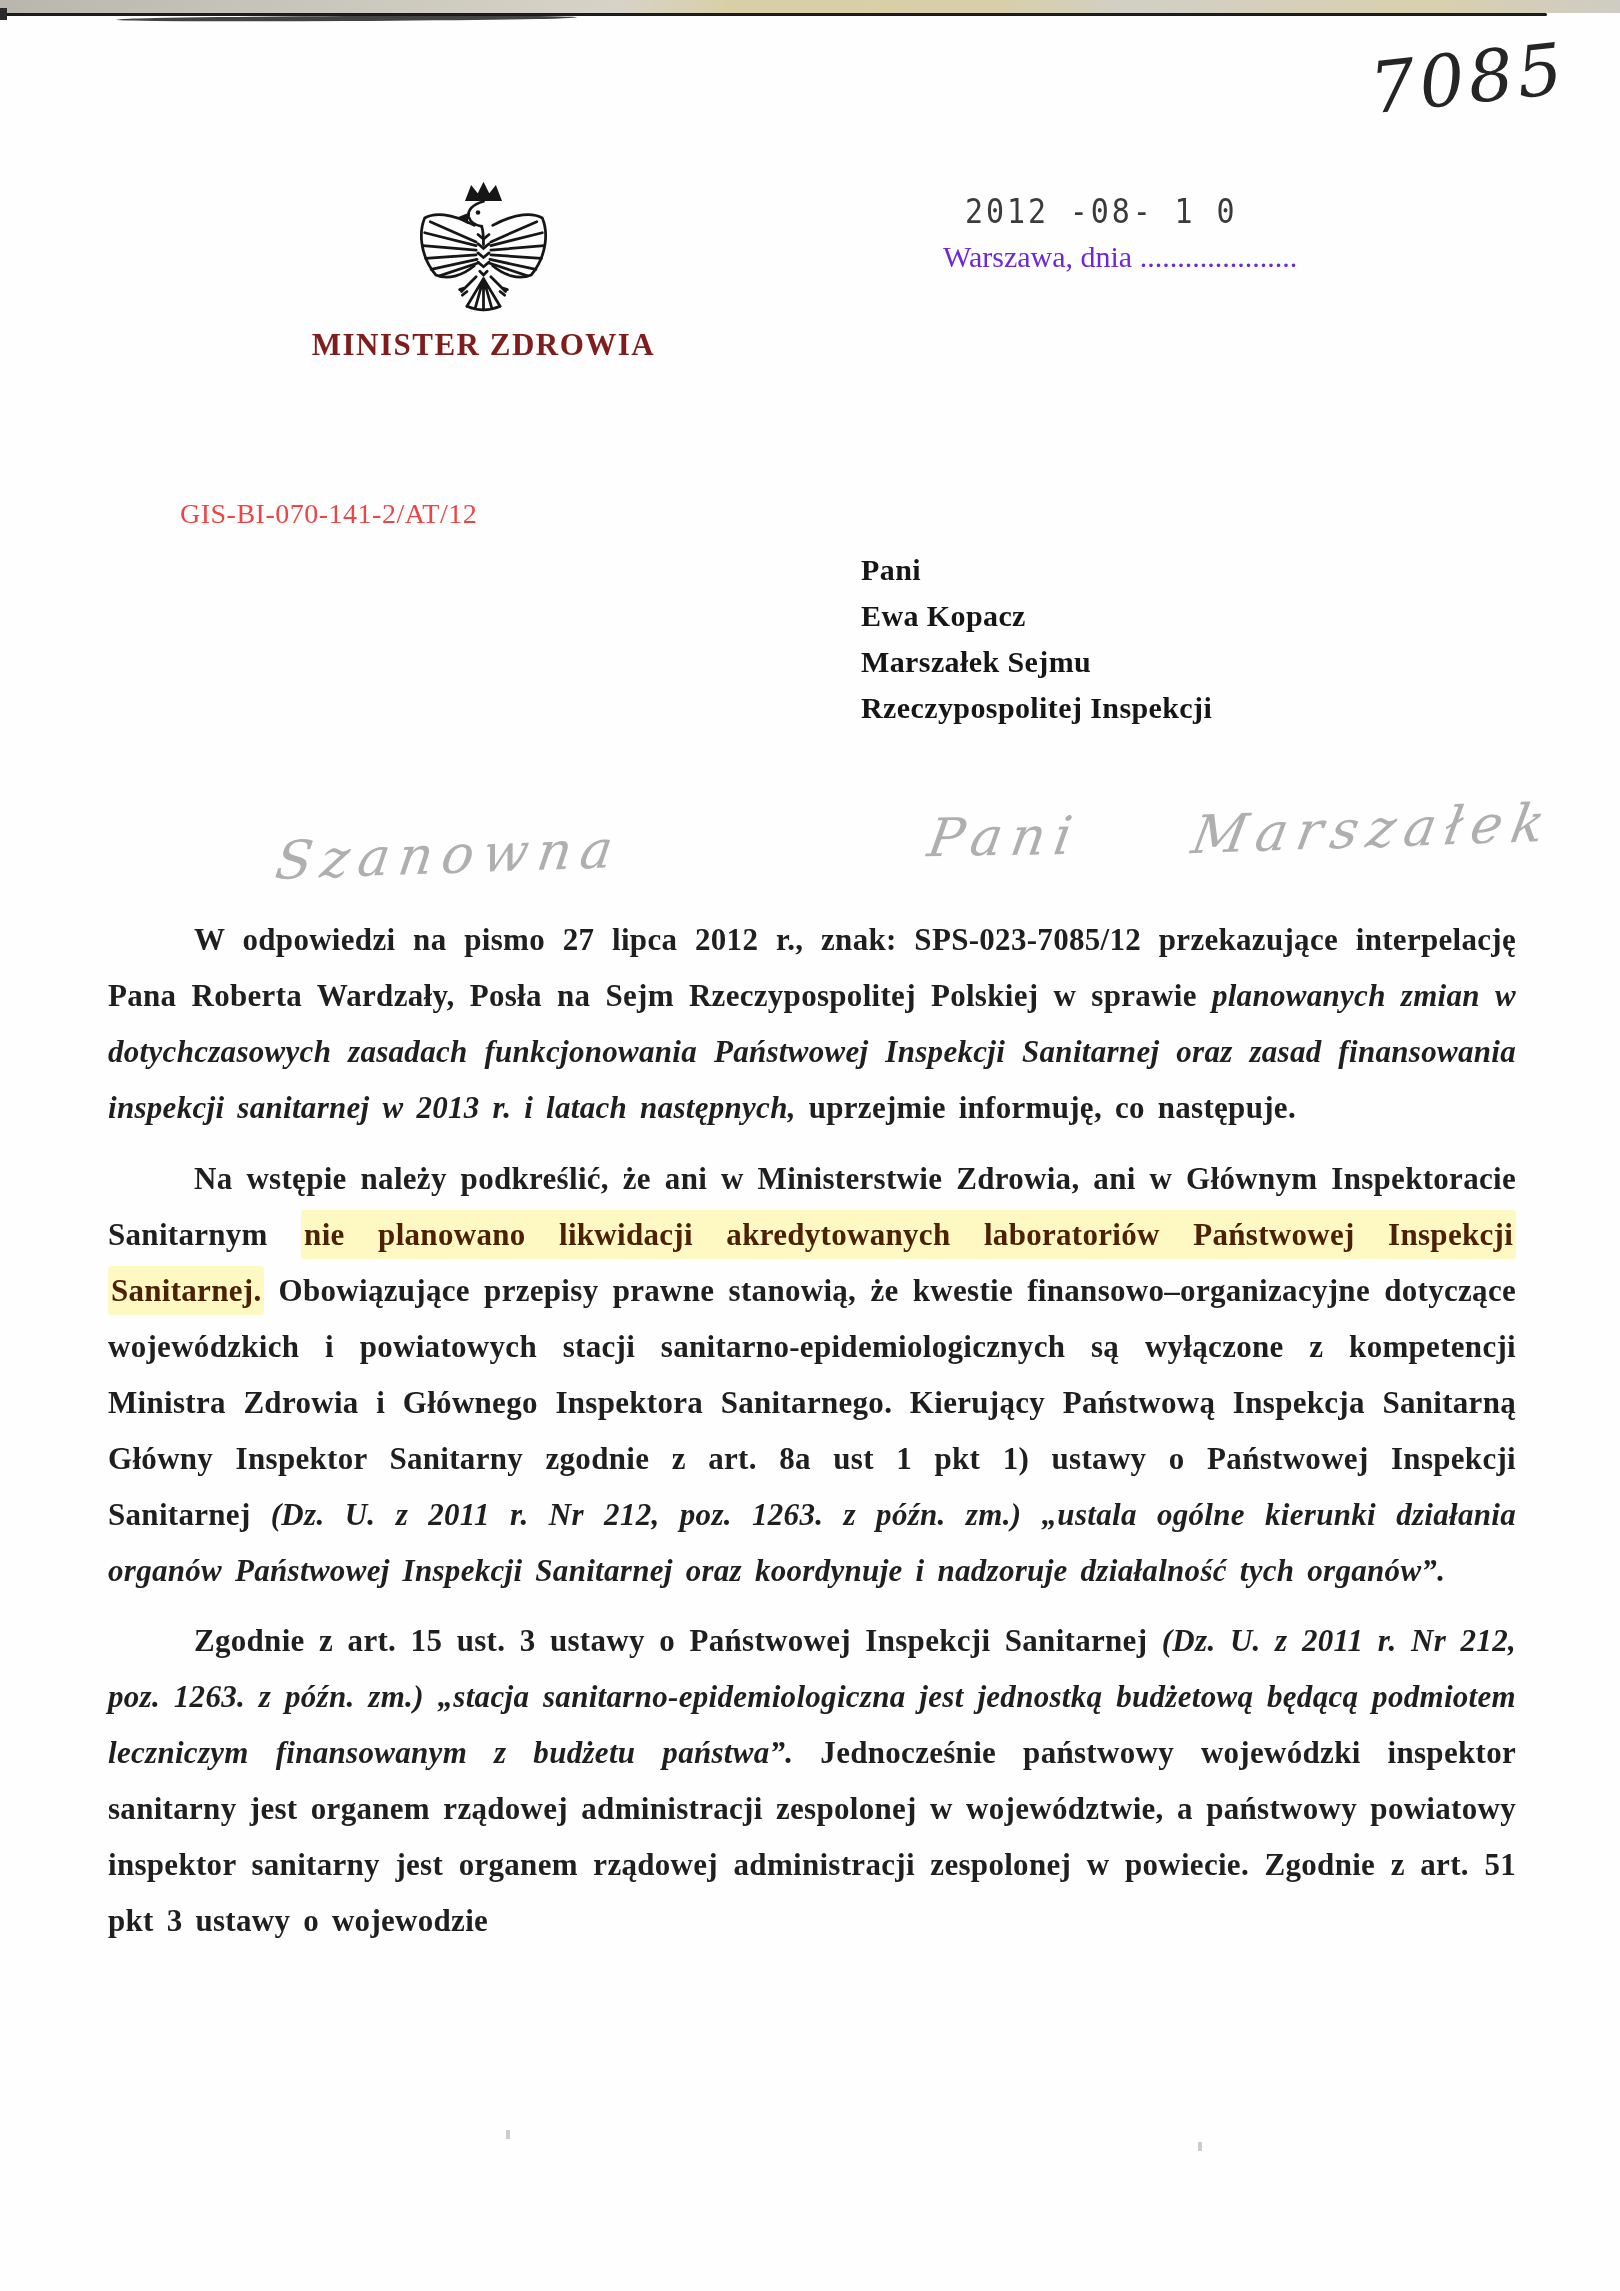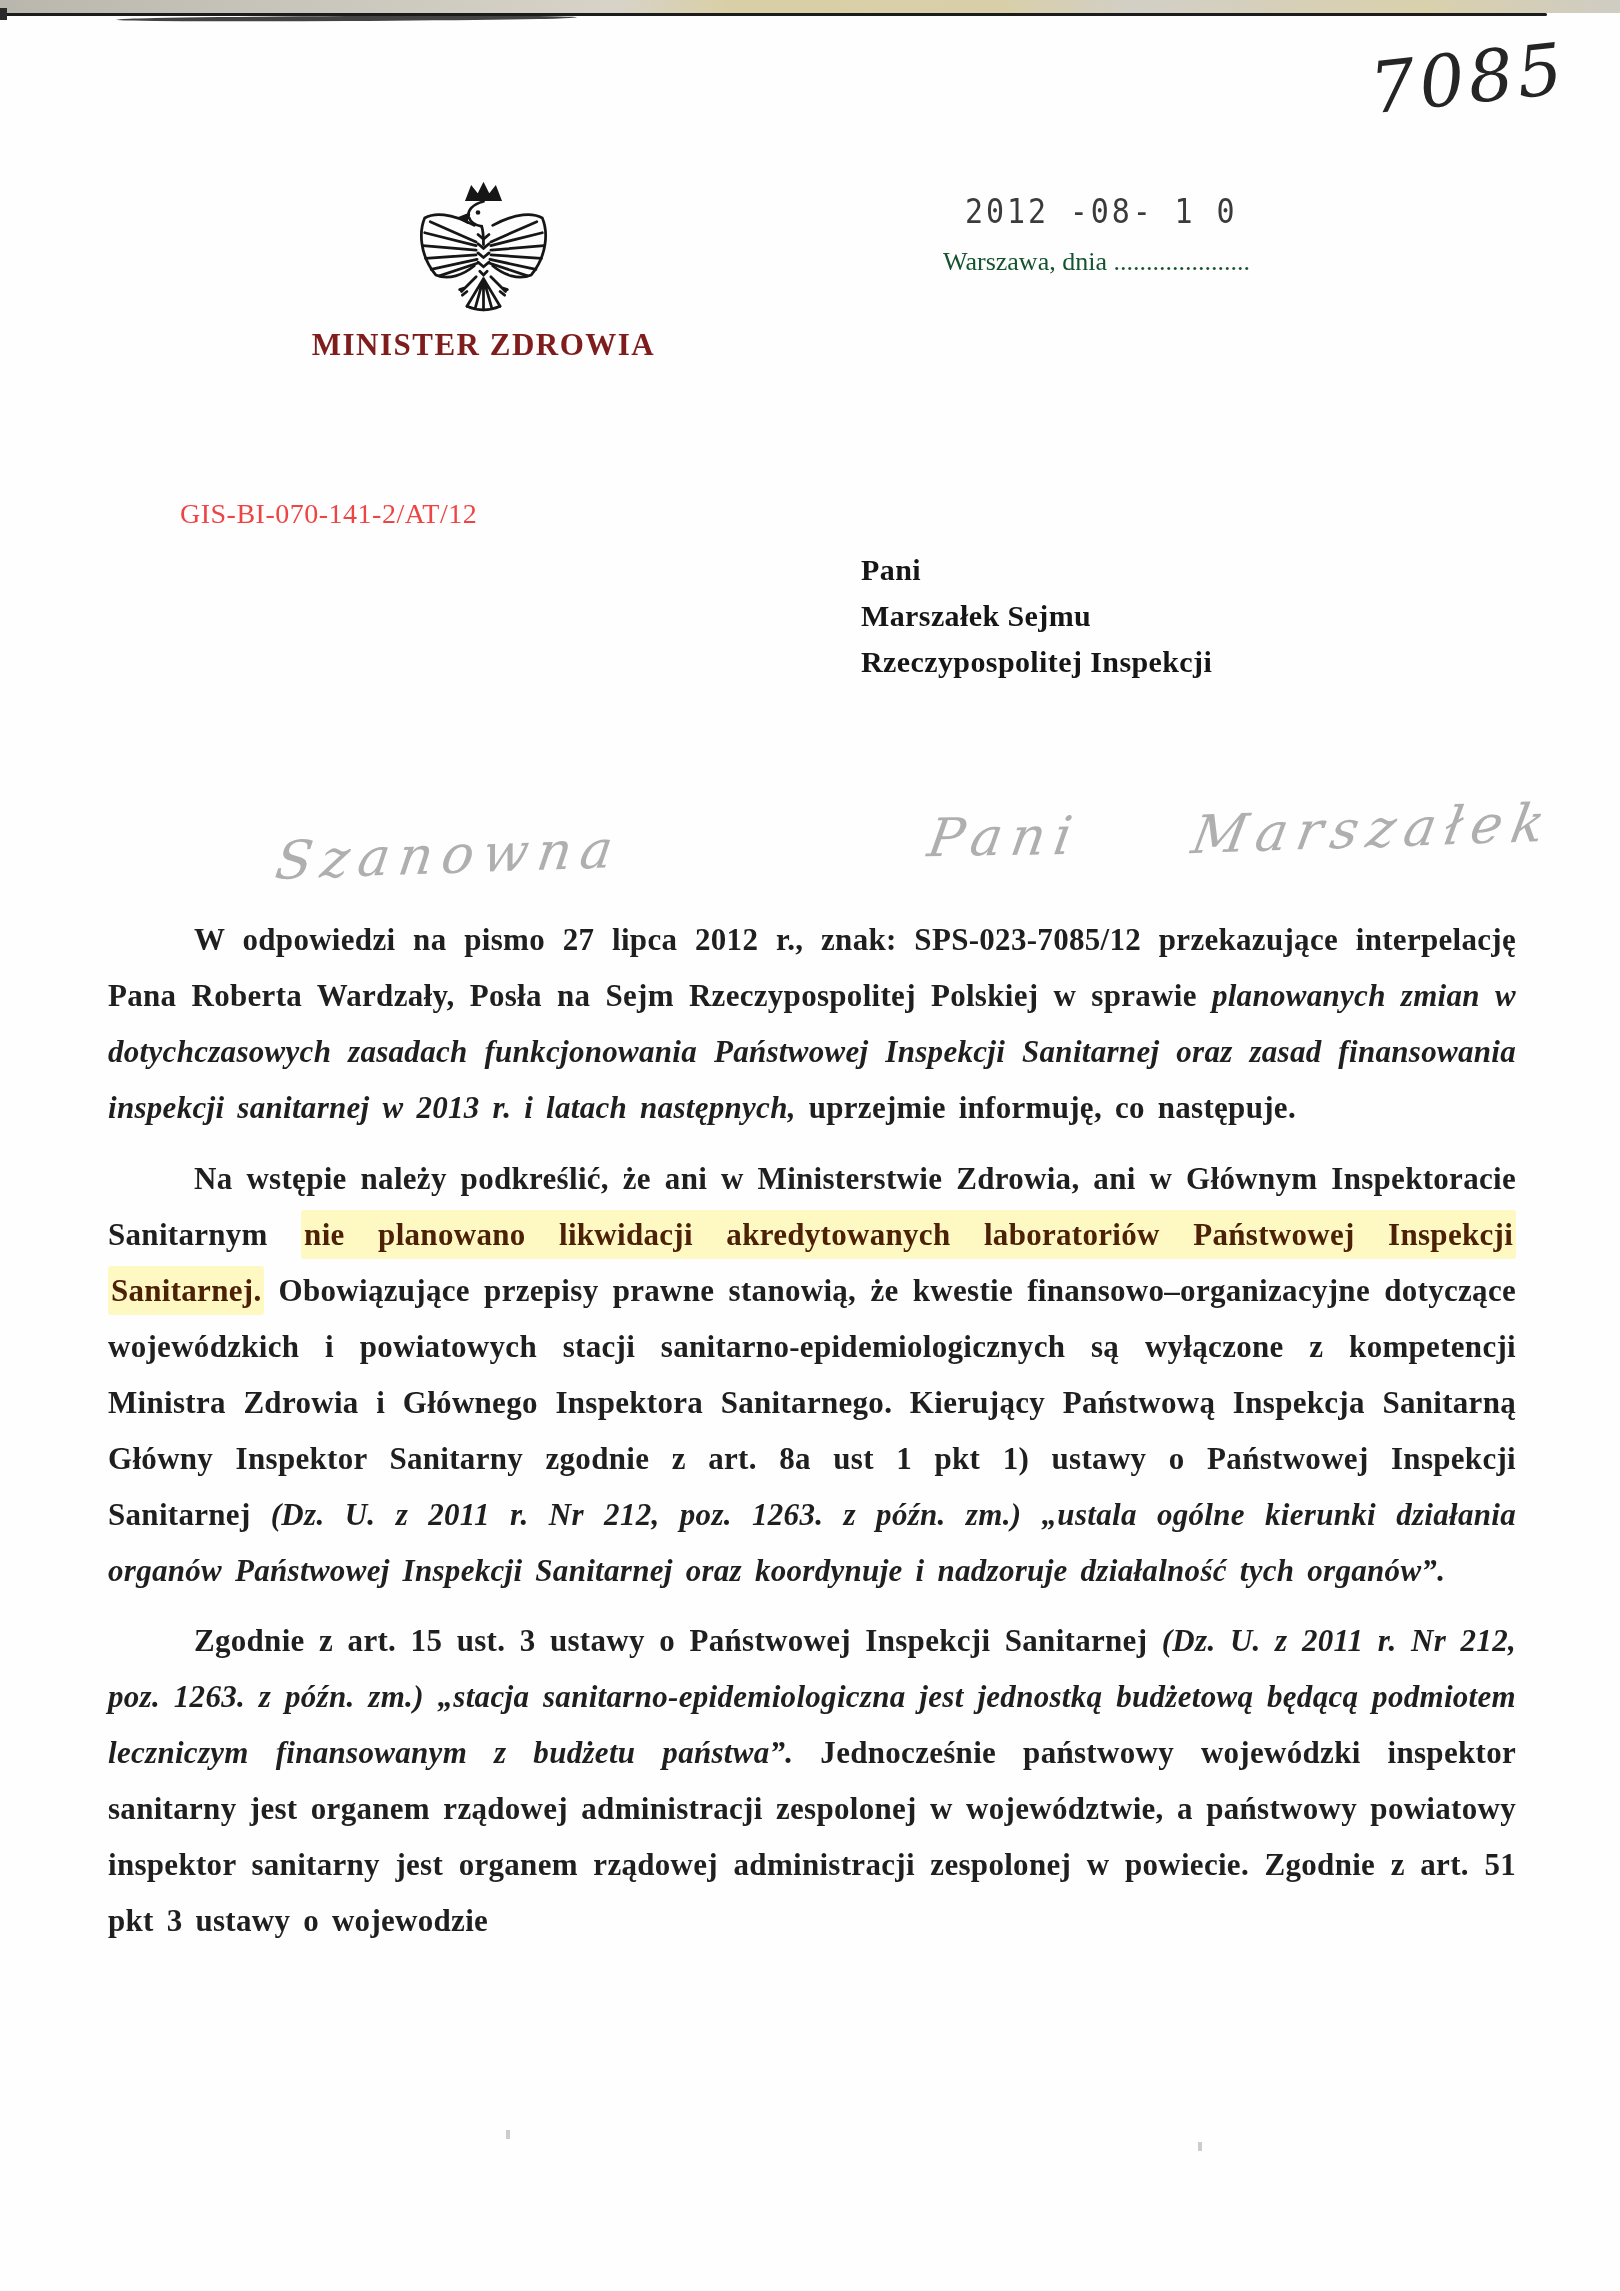--- a/index.html
+++ b/index.html
@@ -18,21 +18,21 @@
   .scan-smudge{position:absolute;left:116px;top:15.7px;width:461px;height:4.9px;background:#222;border-radius:50%;transform:rotate(-.3deg);opacity:.85;}
   .scan-tick{position:absolute;left:0;top:7.8px;width:6.9px;height:11.8px;background:#2a2a2a;}
   
   .hand-number{position:absolute;right:54px;top:37px;
     font-family:"DejaVu Serif", serif;font-style:italic;font-weight:300;
     font-size:71px;color:#252525;transform:rotate(-6deg);letter-spacing:3.9px;}
   
   .datestamp{position:absolute;left:965px;top:194px;
     font-family:"DejaVu Sans Mono", monospace;
     font-size:30px;color:#3b3b3b;letter-spacing:2.9px;transform:scaleY(1.12);}
-  .place-date{position:absolute;left:943px;top:247px;font-size:26px;color:#14532d;}
+  .place-date{position:absolute;left:943px;top:240px;font-size:30px;color:#6d28d9;}
   
   .emblem{position:absolute;left:410px;top:174px;width:147px;height:145px;}
   .minister-title{position:absolute;left:302px;top:327px;width:363px;text-align:center;
     font-size:31px;font-weight:bold;letter-spacing:1.5px;color:#7f1d1d;}
   .reference{position:absolute;left:180px;top:498px;font-size:28px;color:#ef4444;letter-spacing:0.5px;}
   
   .recipient{position:absolute;left:861px;top:547px;font-size:30px;font-weight:bold;
     line-height:46px;color:#161616;letter-spacing:0.4px;}
   
   .salutation{position:absolute;left:0;top:806px;width:100%;height:88px;
@@ -119,20 +119,21 @@
       </g>
     </svg>
   </div>
 
   <div class="minister-title">MINISTER ZDROWIA</div>
 
   <div class="reference">GIS-BI-070-141-2/AT/12</div>
 
   <div class="recipient">
     <div>Pani</div>
+    <div>Ewa Kopacz</div>
     <div>Marszałek Sejmu</div>
     <div>Rzeczypospolitej Inspekcji</div>
   </div>
 
   <div class="salutation">
     <span class="w1">Szanowna</span>
     <span class="w2">Pani</span>
     <span class="w3">Marszałek</span>
   </div>
 

